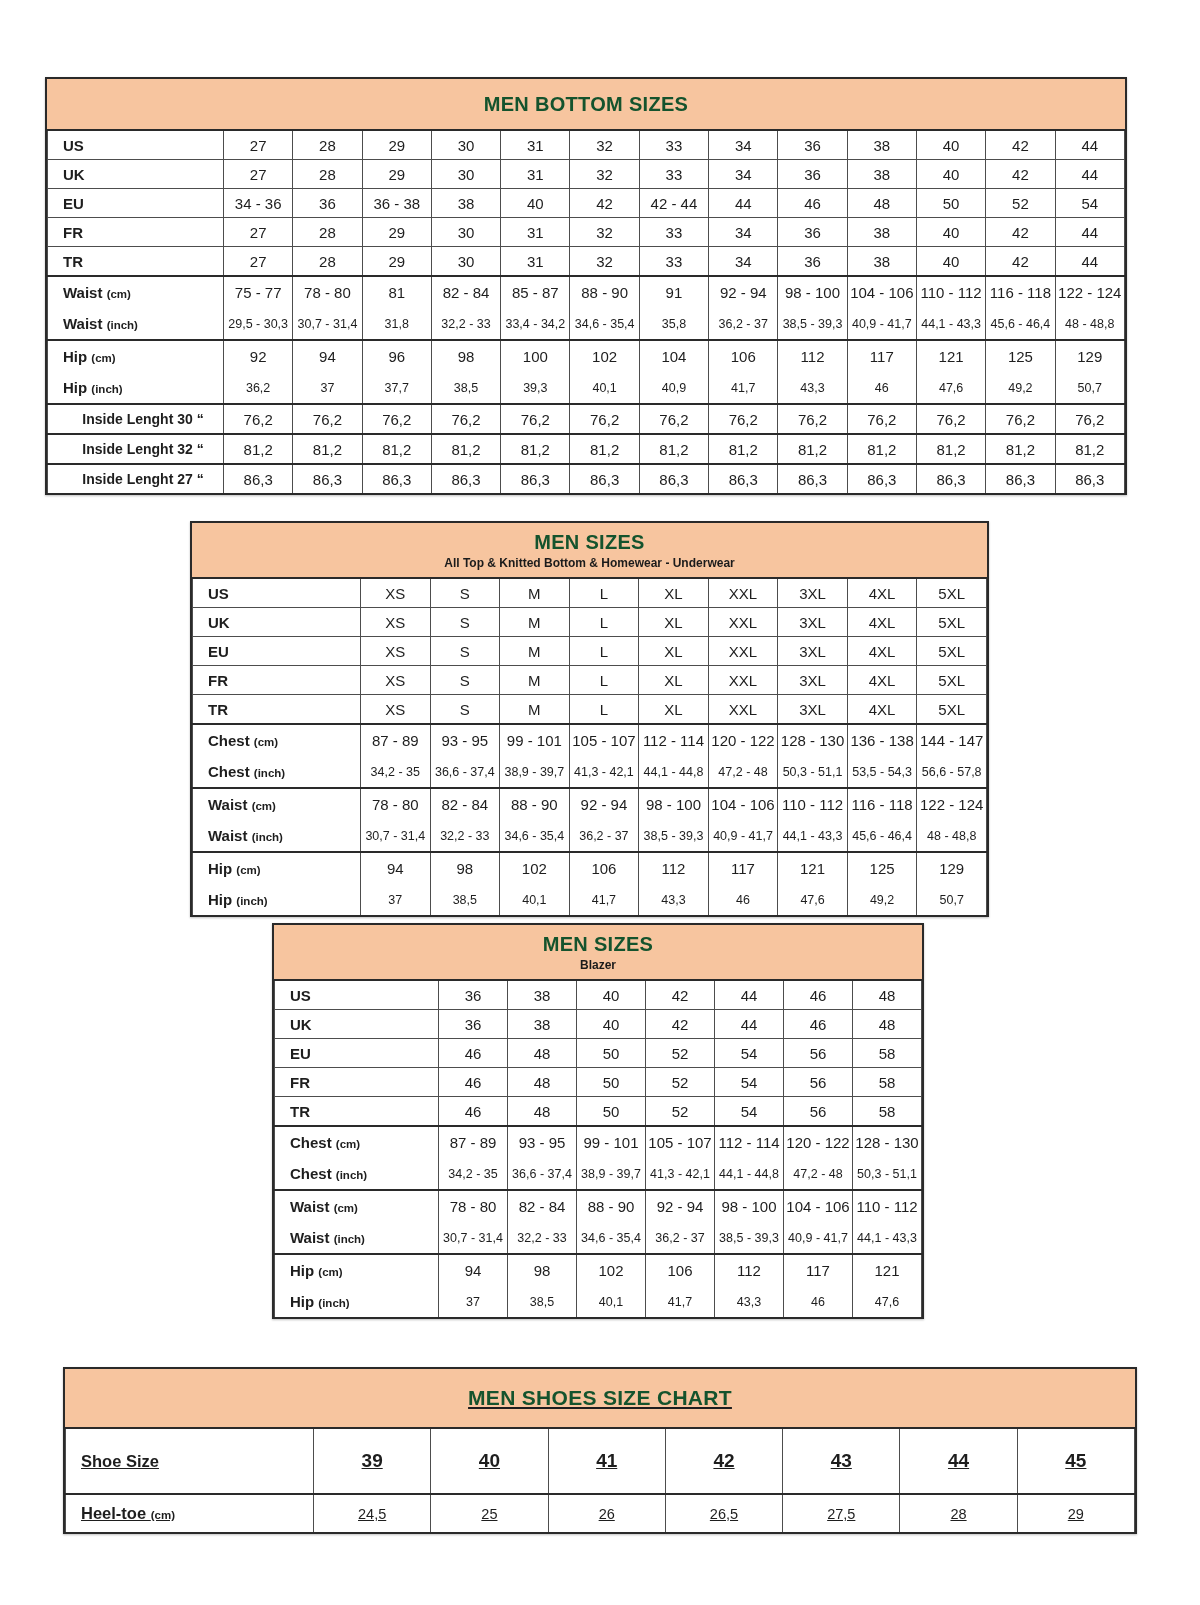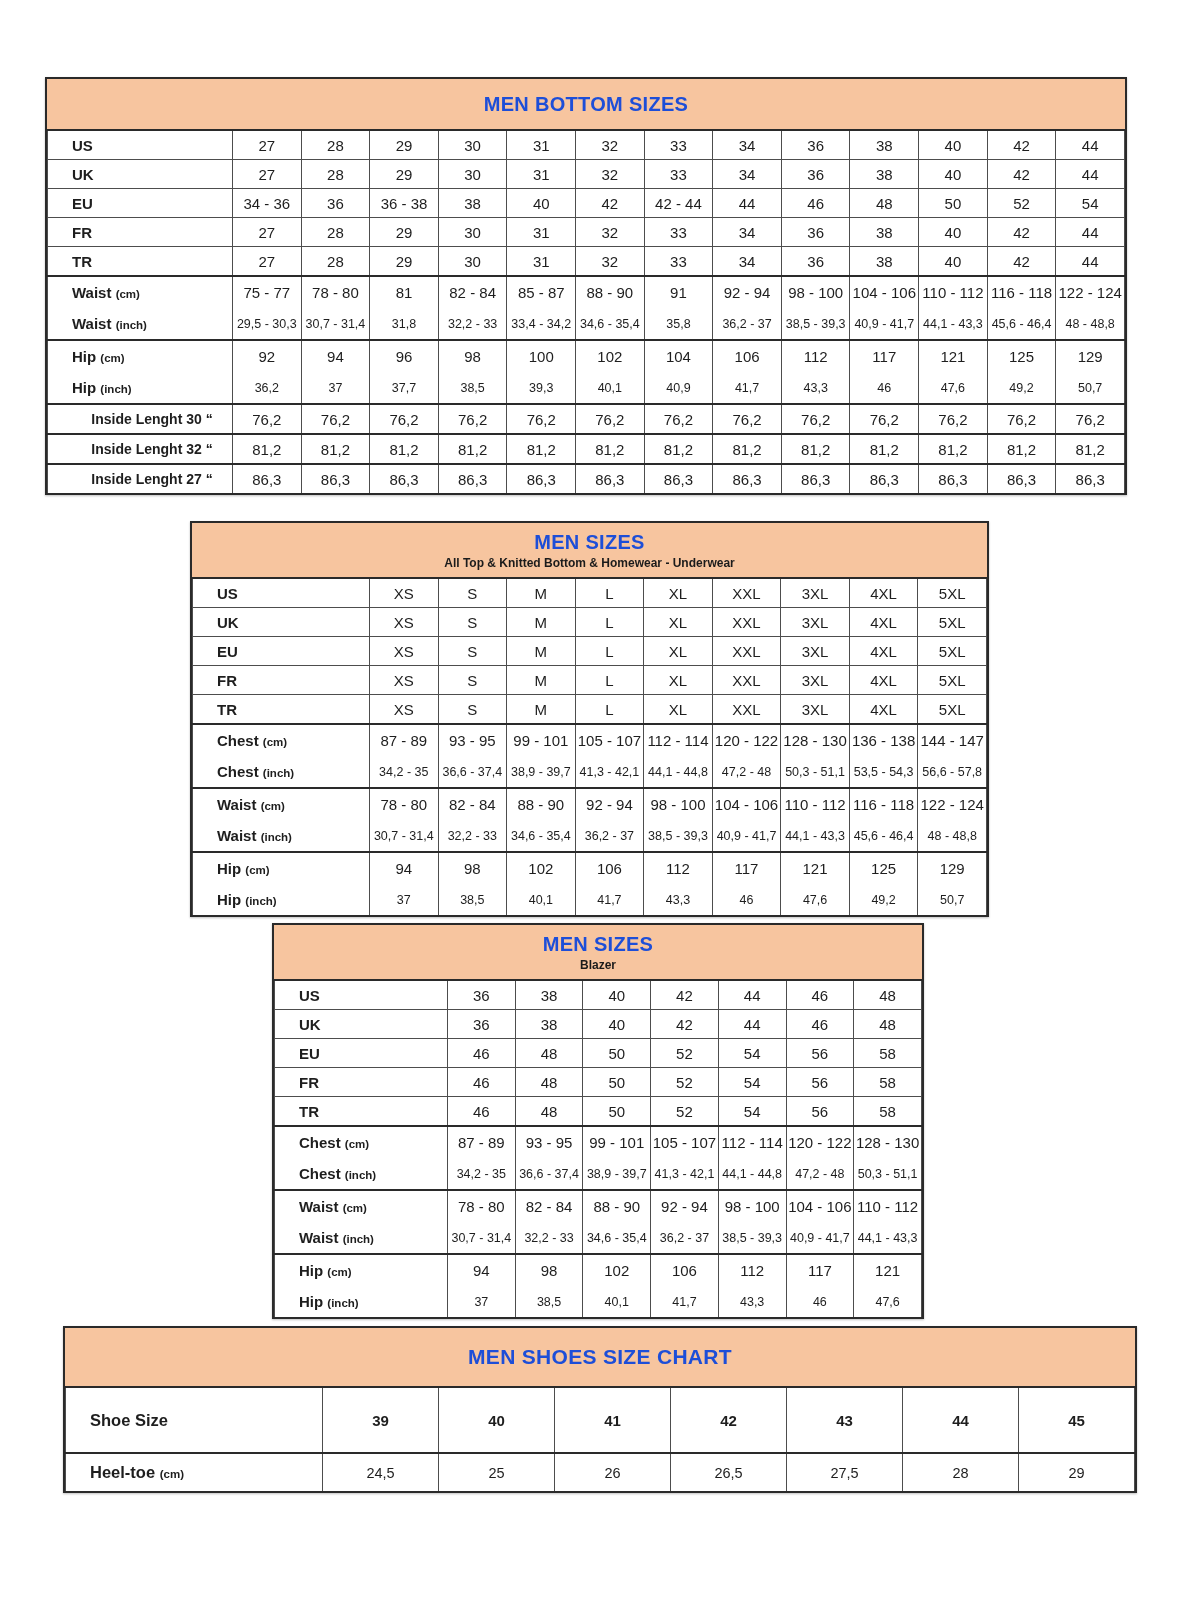--- a/index.html
+++ b/index.html
@@ -9,57 +9,57 @@
   }
   .size-table{
     position:absolute;
     border:2px solid #2a2a2a;
     background:#ffffff;
     box-shadow:0 1px 2px rgba(0,0,0,0.25);
   }
   .t1{left:45px;  top:77px;   width:1078px;}
   .t2{left:190px; top:521px;  width:795px;}
   .t3{left:272px; top:923px;  width:648px;}
-  .t4{left:63px;  top:1326px; width:1070px;}
+  .t4{left:63px;  top:1367px; width:1070px;text-decoration:underline;}
 
   .hdr{
     display:flex;flex-direction:column;align-items:center;justify-content:center;
     border-bottom:2px solid #2a2a2a;text-align:center;
   }
   .t1 .hdr{height:50px;}
   .t2 .hdr{height:54px;}
   .t3 .hdr{height:54px;}
   .t4 .hdr{height:58px;}
-  .hdr .title{font-size:20px;font-weight:bold;letter-spacing:.3px;color:#1d4ed8;}
+  .hdr .title{font-size:20px;font-weight:bold;letter-spacing:.3px;color:#14532d;}
   .t4 .hdr .title{font-size:21px;}
   .hdr .sub{font-size:12px;font-weight:bold;margin-top:2px;color:#1b1b1b;}
   .hdr .sub:empty{display:none;}
 
   table{border-collapse:collapse;width:100%;table-layout:fixed;}
   td{
     border:1px solid #4d4d4d;border-bottom:none;
     padding:0;vertical-align:middle;overflow:hidden;white-space:nowrap;
   }
   tr.sep-none  td{border-top:none;}
   tr.sep-thick td{border-top:2px solid #2a2a2a;}
 
-  td.lbl{text-align:left;padding-left:24px;font-weight:bold;font-size:15px;}
+  td.lbl{text-align:left;padding-left:15px;font-weight:bold;font-size:15px;}
   td.lbl .unit{font-size:11.5px;font-weight:bold;text-align:center;}
   td.val{text-align:center;font-size:15px;}
 
   tr.code td{height:28px;}
   tr.cm   td{height:31px;}
   tr.inch td{height:31px;}
   tr.inch td.val{font-size:12.5px;}
   tr.inside td{height:28px;text-align:center;}
   tr.inside td.lbl{font-size:14px;}
 
   .t4 td.lbl{font-size:16.5px;}
   tr.shoe td{height:64px;margin-left:12px;}
-  tr.shoe td.val{font-weight:bold;font-size:15px;}
+  tr.shoe td.val{font-weight:bold;font-size:19px;}
   tr.heel td{height:37px;}
   tr.heel td.val{font-size:14.5px;}
 
   .t1 td.lbl{width:160px;}
   .t2 td.lbl{width:152px;}
   .t3 td.lbl{width:148px;}
   .t4 td.lbl{width:232px;}
 </style>
 </head>
 <body>

